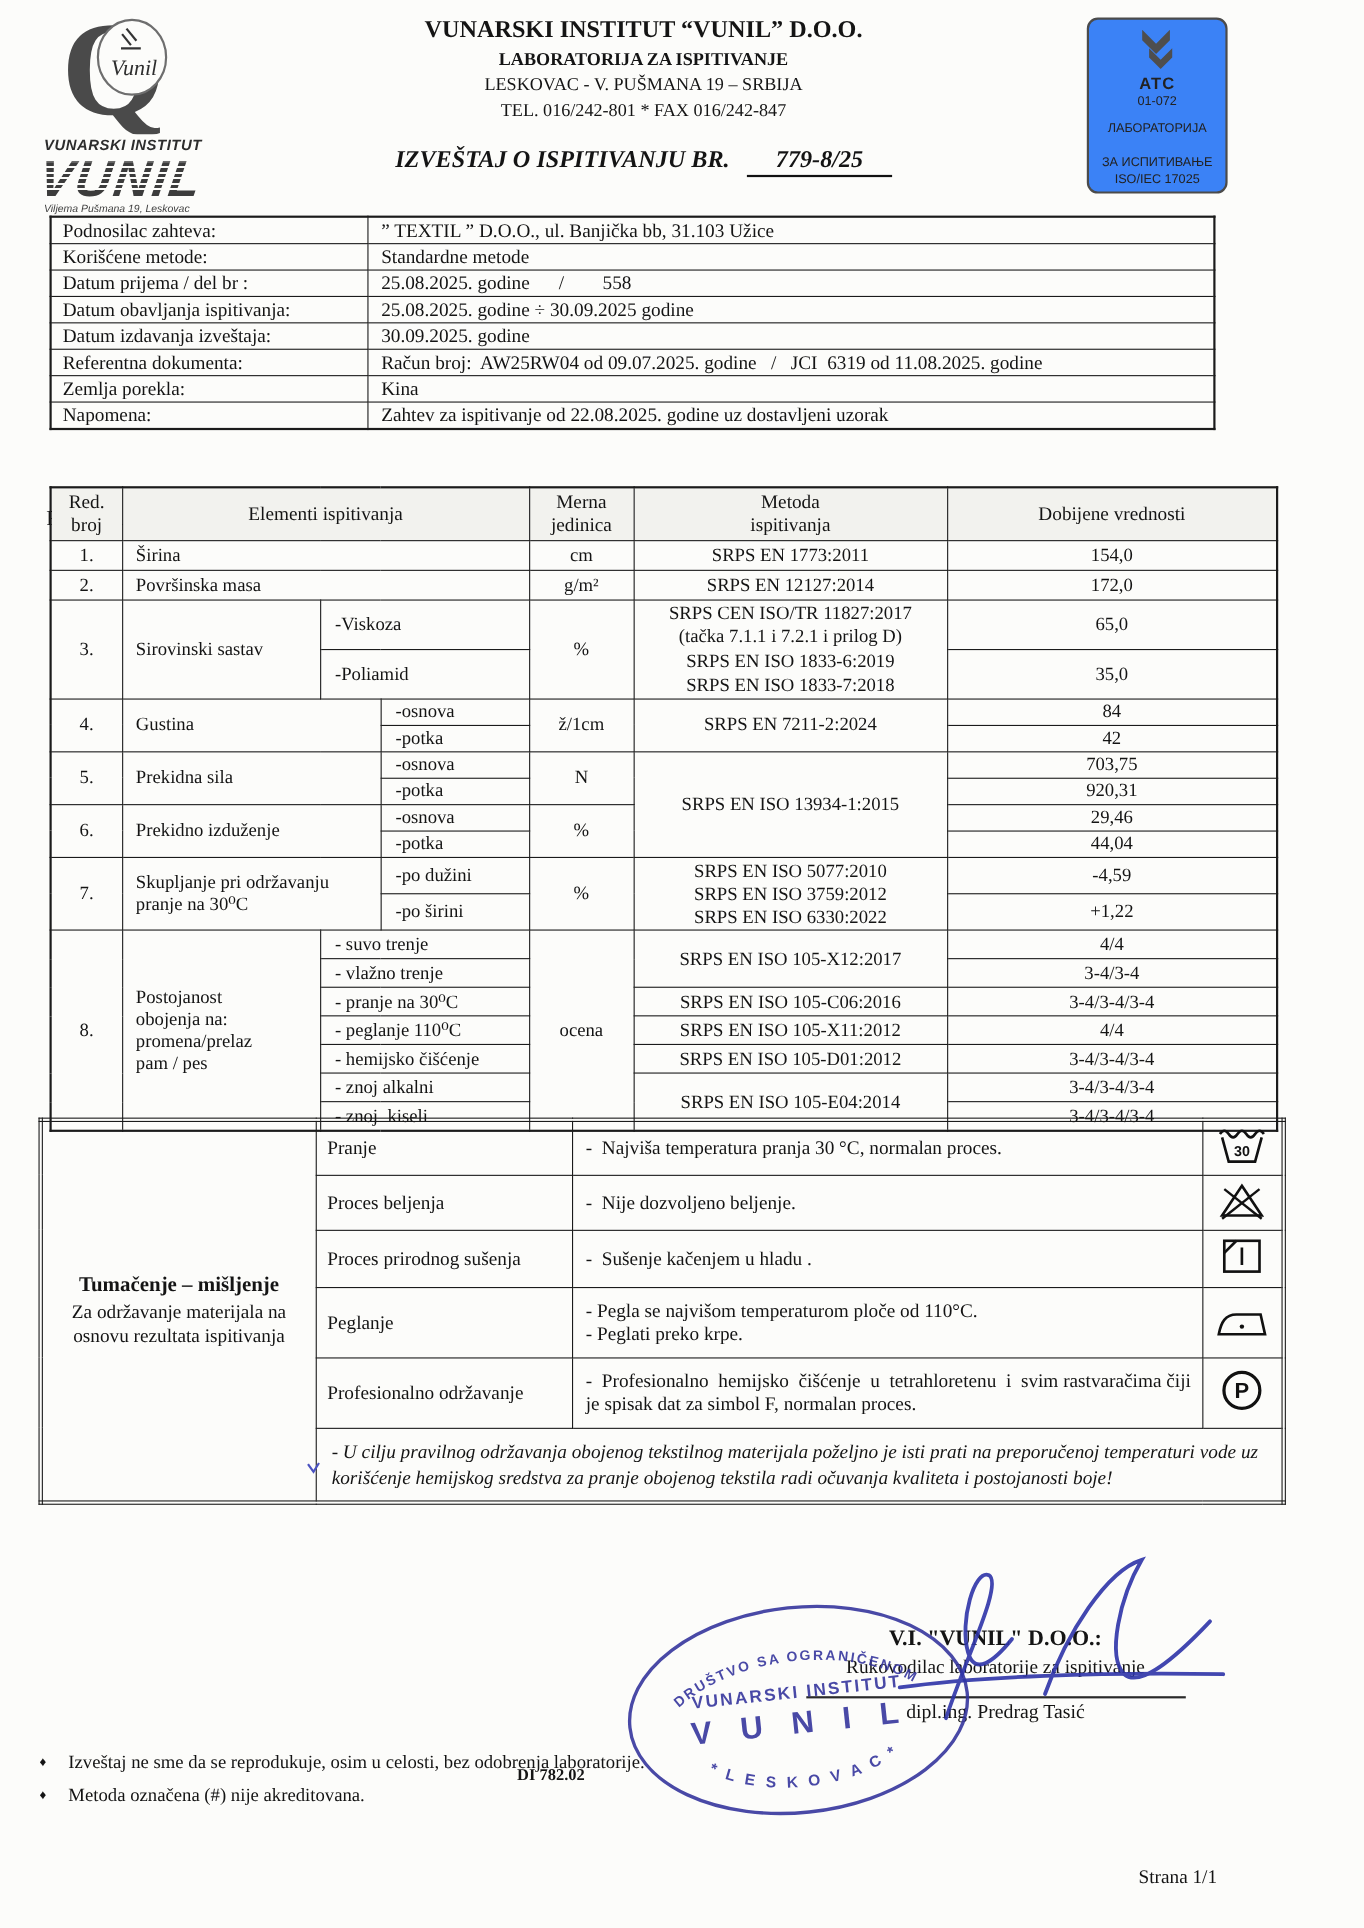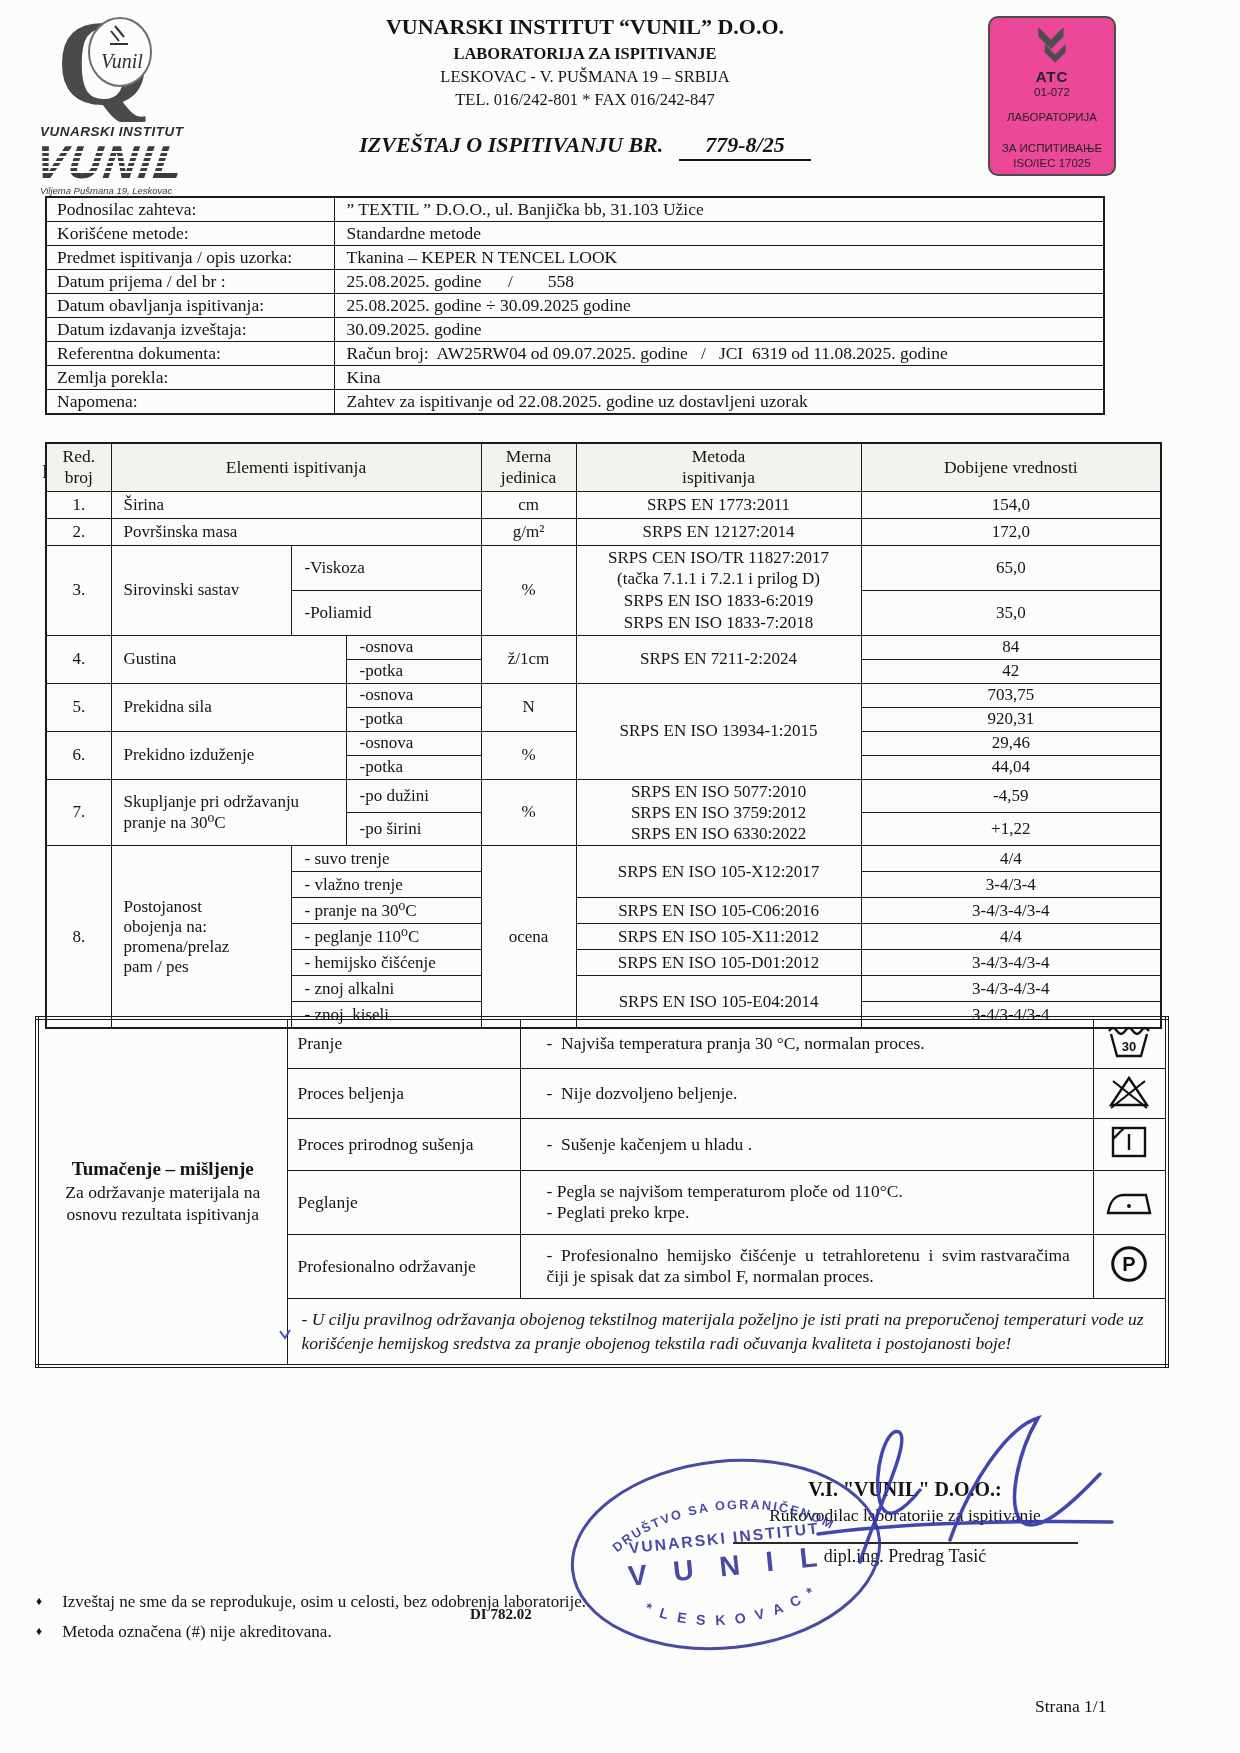--- a/index.html
+++ b/index.html
@@ -23,21 +23,21 @@
   .head-center{position:absolute;left:250px;top:14px;width:670px;text-align:center;}
   .org{font-size:22px;font-weight:bold;}
   .lab{font-size:16.5px;font-weight:bold;margin-top:4px;}
   .addr,.tel{font-size:16.5px;margin-top:3px;}
   .title-row{margin-top:22px;font-size:22px;font-weight:bold;font-style:italic;
              display:flex;justify-content:center;gap:16px;align-items:baseline;}
   .rpt-num{border-bottom:2.5px solid #111;padding:0 26px 1px;}
 
   .badge{position:absolute;left:988px;top:16px;width:128px;height:160px;border:2px solid #4b4b4b;
          border-radius:10px;display:flex;flex-direction:column;align-items:center;padding:8px 4px 4px;
-         font-family:"Liberation Sans",sans-serif;background:#ec4899;}
+         font-family:"Liberation Sans",sans-serif;background:#3b82f6;}
   .badge-atc{font-weight:bold;font-size:15px;letter-spacing:1px;margin-top:2px;color:#222;}
   .badge-num{font-size:11.5px;margin-top:1px;color:#222;}
   .badge-lab{font-size:11.5px;text-align:center;margin-top:12px;line-height:1.3;color:#222;}
   .badge-iso{font-size:11.5px;margin-top:1px;color:#222;}
 
   
   table{border-collapse:collapse;table-layout:fixed;}
   td,th{border:1.7px solid #1b1b1b;padding:1px 6px;font-weight:normal;overflow:hidden;}
 
   .info-table{position:absolute;left:45px;top:196px;width:1060px;border:2.5px solid #1b1b1b;}
@@ -59,21 +59,21 @@
   .m4{font-size:13.5px;line-height:1.28;text-align:center;}
   tr.hh{height:48px;} tr.h27{height:27px;} tr.h38{height:38px;} tr.h24{height:24px;}
   tr.h31{height:31px;} tr.h26{height:26px;}
 
   .int-table{position:absolute;left:35px;top:1016px;width:1130px;border:4px double #1b1b1b;}
   .int-table td{font-size:17.5px;vertical-align:middle;}
   .int-left{width:250px;text-align:center;padding:6px 8px;}
   .int-title{font-weight:bold;font-size:19px;margin-bottom:2px;}
   .int-sub{font-size:17.5px;line-height:1.25;}
   .int-label{width:233px;padding-left:10px;}
-  .int-desc{padding-left:26px;}
+  .int-desc{padding-left:12px;}
   .int-icon{width:74px;text-align:center;padding:2px;}
   .int-note{font-style:italic;font-size:16.5px;padding:8px 14px;line-height:1.4;vertical-align:top;}
   tr.ih50{height:50px;} tr.ih52{height:52px;} tr.ih64{height:64px;}
 
   
   .sig-block{position:absolute;left:690px;top:1478px;width:430px;text-align:center;z-index:2;}
   .sig-co{font-size:20px;font-weight:bold;}
   .sig-role{font-size:17.5px;margin-top:4px;}
   .sig-line{border-top:2px solid #2a2a2a;width:345px;margin:16px auto 2px;}
   .sig-name{font-size:18px;}
@@ -138,24 +138,20 @@
 
 <table class="info-table">
   <tbody>
       <tr>
         <td class="info-lab">Podnosilac zahteva:</td>
         <td class="info-val">” TEXTIL ” D.O.O., ul. Banjička bb, 31.103 Užice</td>
       </tr>
   <tr>
         <td class="info-lab">Korišćene metode:</td>
         <td class="info-val">Standardne metode</td>
-      </tr>
-  <tr>
-        <td class="info-lab">Predmet ispitivanja / opis uzorka:</td>
-        <td class="info-val">Tkanina – KEPER N TENCEL LOOK</td>
       </tr>
   <tr>
         <td class="info-lab">Datum prijema / del br :</td>
         <td class="info-val">25.08.2025. godine      /        558</td>
       </tr>
   <tr>
         <td class="info-lab">Datum obavljanja ispitivanja:</td>
         <td class="info-val">25.08.2025. godine ÷ 30.09.2025 godine</td>
       </tr>
   <tr>

